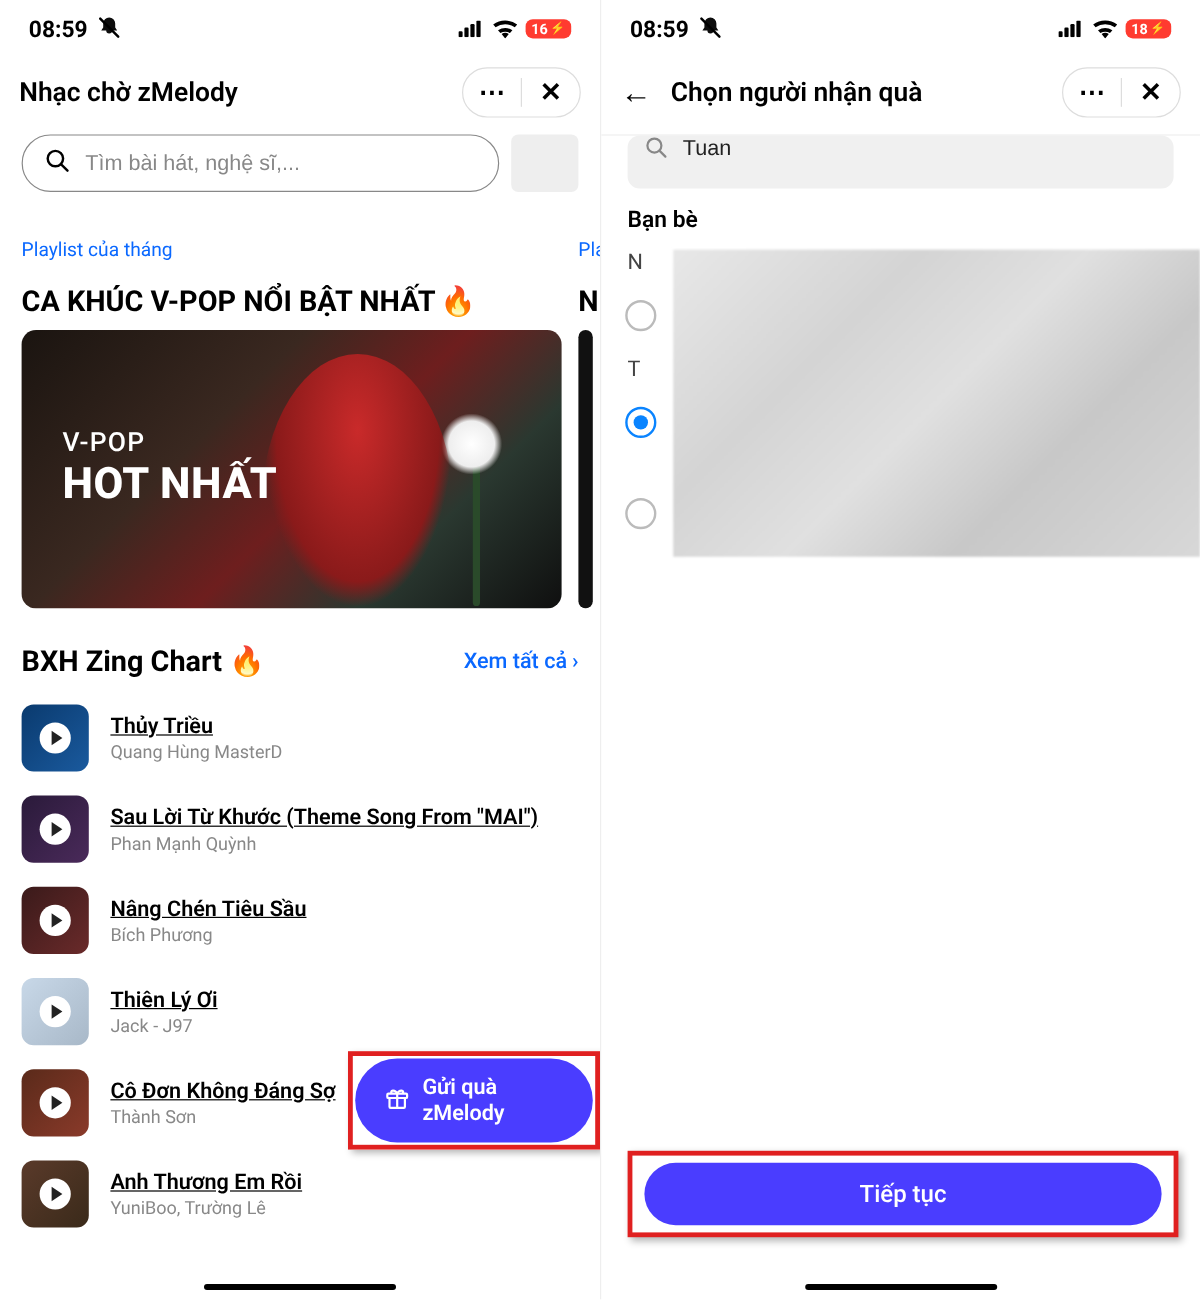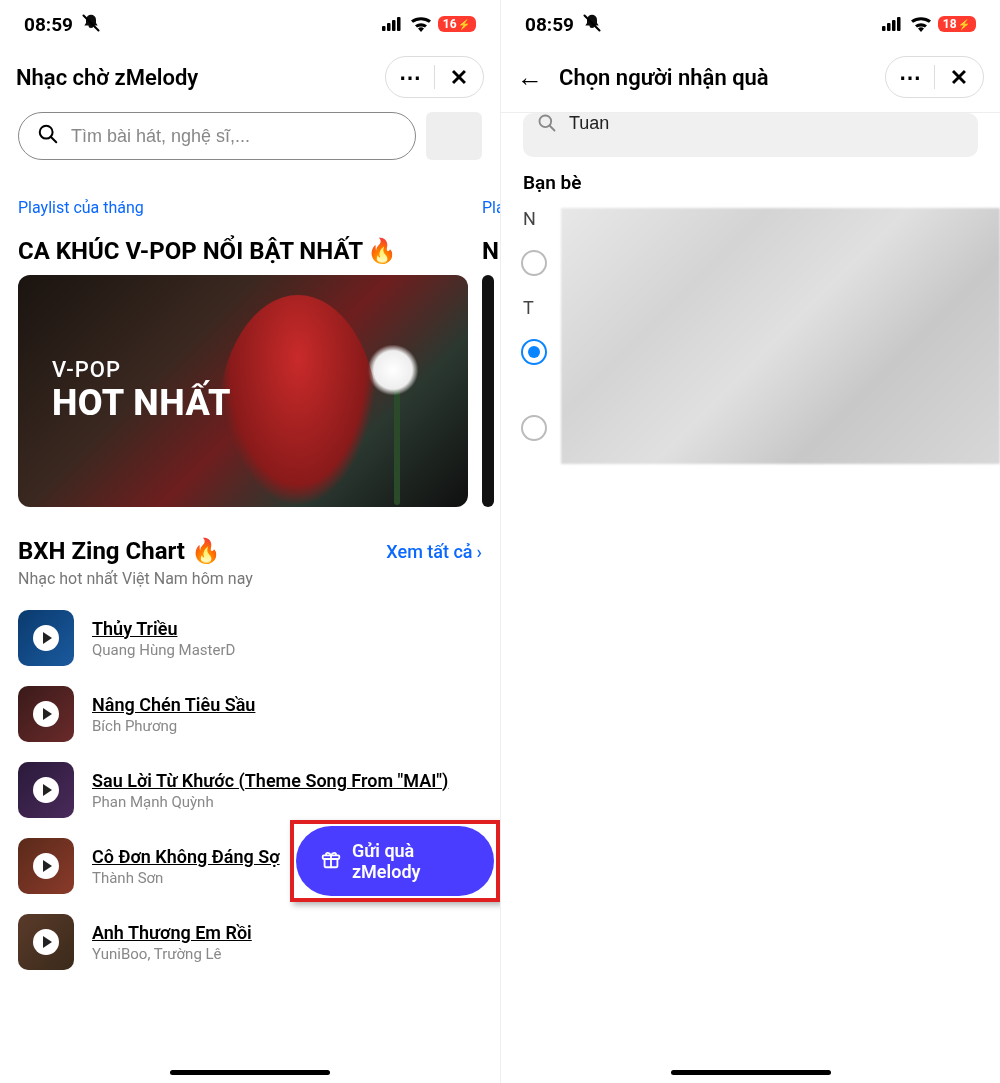--- a/index.html
+++ b/index.html
@@ -64,21 +64,21 @@
   .song-thumb.t3 { background: linear-gradient(135deg,#3a1a1a,#6a2a2a); }
   .song-thumb.t4 { background: linear-gradient(135deg,#c8d8e8,#a8b8c8); }
   .song-thumb.t5 { background: linear-gradient(135deg,#5a3a2a,#3a2a1a); }
   .song-thumb.t6 { background: linear-gradient(135deg,#5a2a1a,#8a3a2a); }
   .play-dot { width: 26px; height: 26px; border-radius: 50%; background: #fff; display: flex; align-items: center; justify-content: center; }
   .play-dot::after { content: ""; border-left: 9px solid #222; border-top: 6px solid transparent; border-bottom: 6px solid transparent; margin-left: 2px; }
   .song-info .st { font-size: 18px; font-weight: 600; text-decoration: underline; }
   .song-info .sa { font-size: 15px; color: #888; margin-top: 2px; }
 
   
-  .gift-btn-wrap { position: absolute; left: 290px; top: 820px; border: 4px solid #e02020; padding: 2px; box-shadow: 3px 3px 6px rgba(0,0,0,.3); }
+  .gift-btn-wrap { position: absolute; left: 290px; top: 876px; border: 4px solid #e02020; padding: 2px; box-shadow: 3px 3px 6px rgba(0,0,0,.3); }
   .gift-btn { background: #4a3dff; color: #fff; border-radius: 999px; padding: 14px 24px; font-size: 18px; font-weight: 600; display: flex; align-items: center; gap: 10px; cursor: pointer; }
   .gift-icon { width: 22px; height: 22px; }
 
   
   .friends-label { font-size: 19px; font-weight: 600; padding: 2px 22px 8px; }
   .friends-area { position: relative; padding: 0 18px; }
   .letter { font-size: 18px; color: #444; margin: 6px 4px; }
   .radio-row { display: flex; align-items: center; gap: 18px; padding: 6px 2px; cursor: pointer; }
   .radio { width: 26px; height: 26px; border: 2px solid #bbb; border-radius: 50%; flex-shrink: 0; }
   .radio.checked { border-color: #0a84ff; display: flex; align-items: center; justify-content: center; }
@@ -175,48 +175,56 @@
       <div class="chart-header">
         <div class="chart-title">
             <span>BXH Zing Chart</span>
             <span>🔥</span>
           </div>
         <div class="chart-viewall">
             <span>Xem tất cả</span>
             <span>›</span>
           </div>
       </div>
-      <div class="chart-sub">Nhạc hot nhất Việt Nam hôm nay</div>
 
       <div class="song-list">
         <div class="song">
             <div class="song-thumb t1">
               <div class="play-dot"></div>
             </div>
             <div class="song-info">
               <div class="st">Thủy Triều</div>
               <div class="sa">Quang Hùng MasterD</div>
             </div>
           </div>
         <div class="song">
+            <div class="song-thumb t2">
+              <div class="play-dot"></div>
+            </div>
+            <div class="song-info">
+              <div class="st">Sau Lời Từ Khước (Theme Song From "MAI")</div>
+              <div class="sa">Phan Mạnh Quỳnh</div>
+            </div>
+          </div>
+        <div class="song">
             <div class="song-thumb t3">
               <div class="play-dot"></div>
             </div>
             <div class="song-info">
               <div class="st">Nâng Chén Tiêu Sầu</div>
               <div class="sa">Bích Phương</div>
             </div>
           </div>
         <div class="song">
-            <div class="song-thumb t2">
-              <div class="play-dot"></div>
-            </div>
-            <div class="song-info">
-              <div class="st">Sau Lời Từ Khước (Theme Song From "MAI")</div>
-              <div class="sa">Phan Mạnh Quỳnh</div>
+            <div class="song-thumb t4">
+              <div class="play-dot"></div>
+            </div>
+            <div class="song-info">
+              <div class="st">Thiên Lý Ơi</div>
+              <div class="sa">Jack - J97</div>
             </div>
           </div>
         <div class="song">
             <div class="song-thumb t6">
               <div class="play-dot"></div>
             </div>
             <div class="song-info">
               <div class="st">Cô Đơn Không Đáng Sợ</div>
               <div class="sa">Thành Sơn</div>
             </div>
@@ -306,17 +314,22 @@
       </div>
       <div class="letter">T</div>
       <div class="radio-row" style="height:56px;">
         <div class="radio checked"></div>
       </div>
       <div class="radio-row" style="height:56px; margin-top:20px;">
         <div class="radio"></div>
       </div>
     </div>
 
+    <div class="continue-wrap">
+      <div class="continue-btn">
+        <span>Tiếp tục</span>
+      </div>
+    </div>
 
     <div class="home-indicator"></div>
   </div>
 
 </div>
 
 </body></html>

